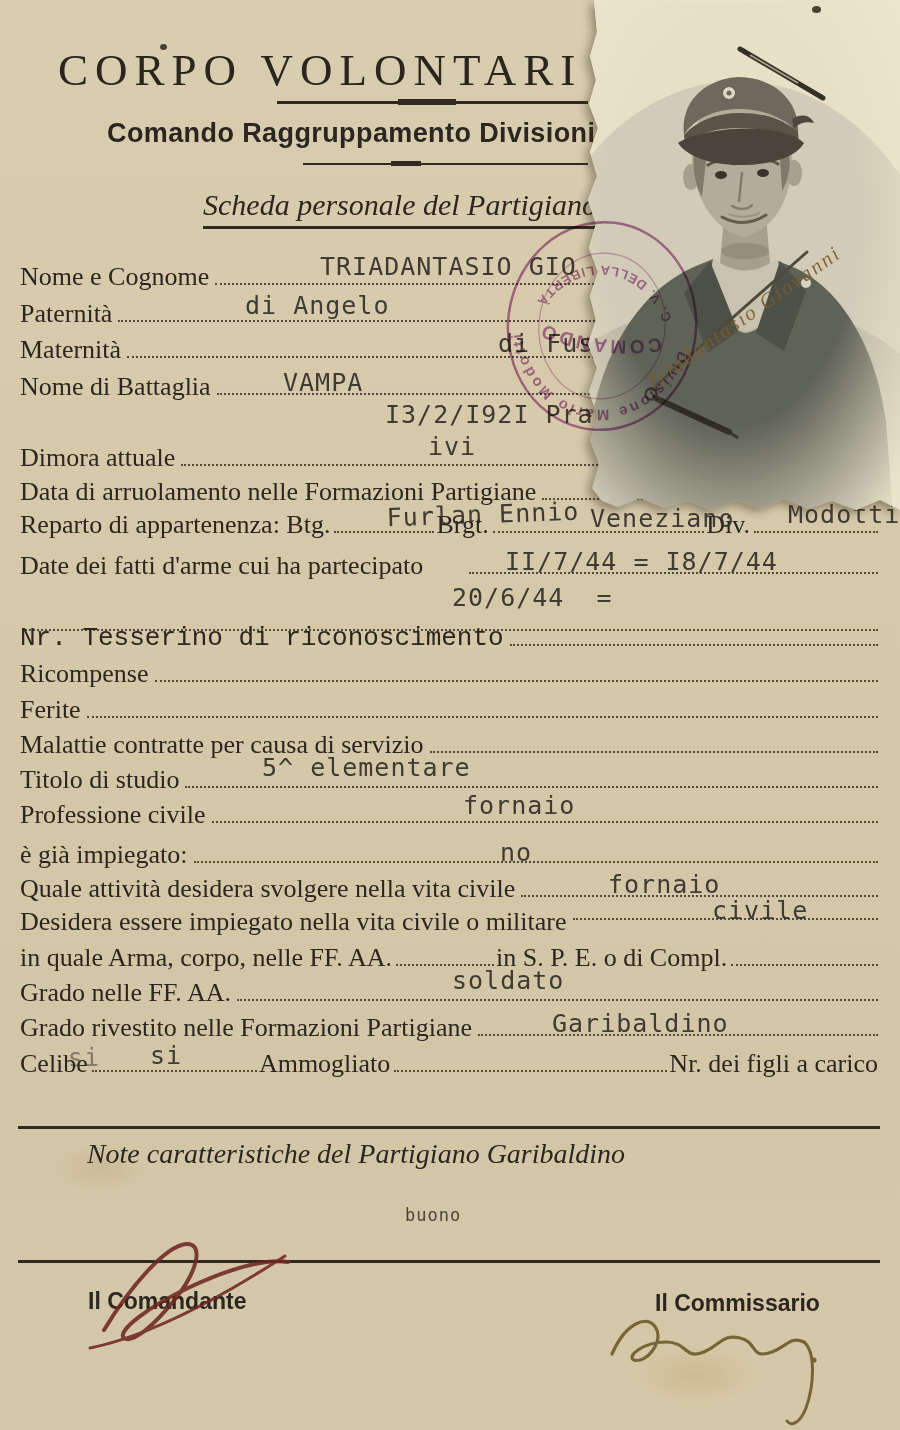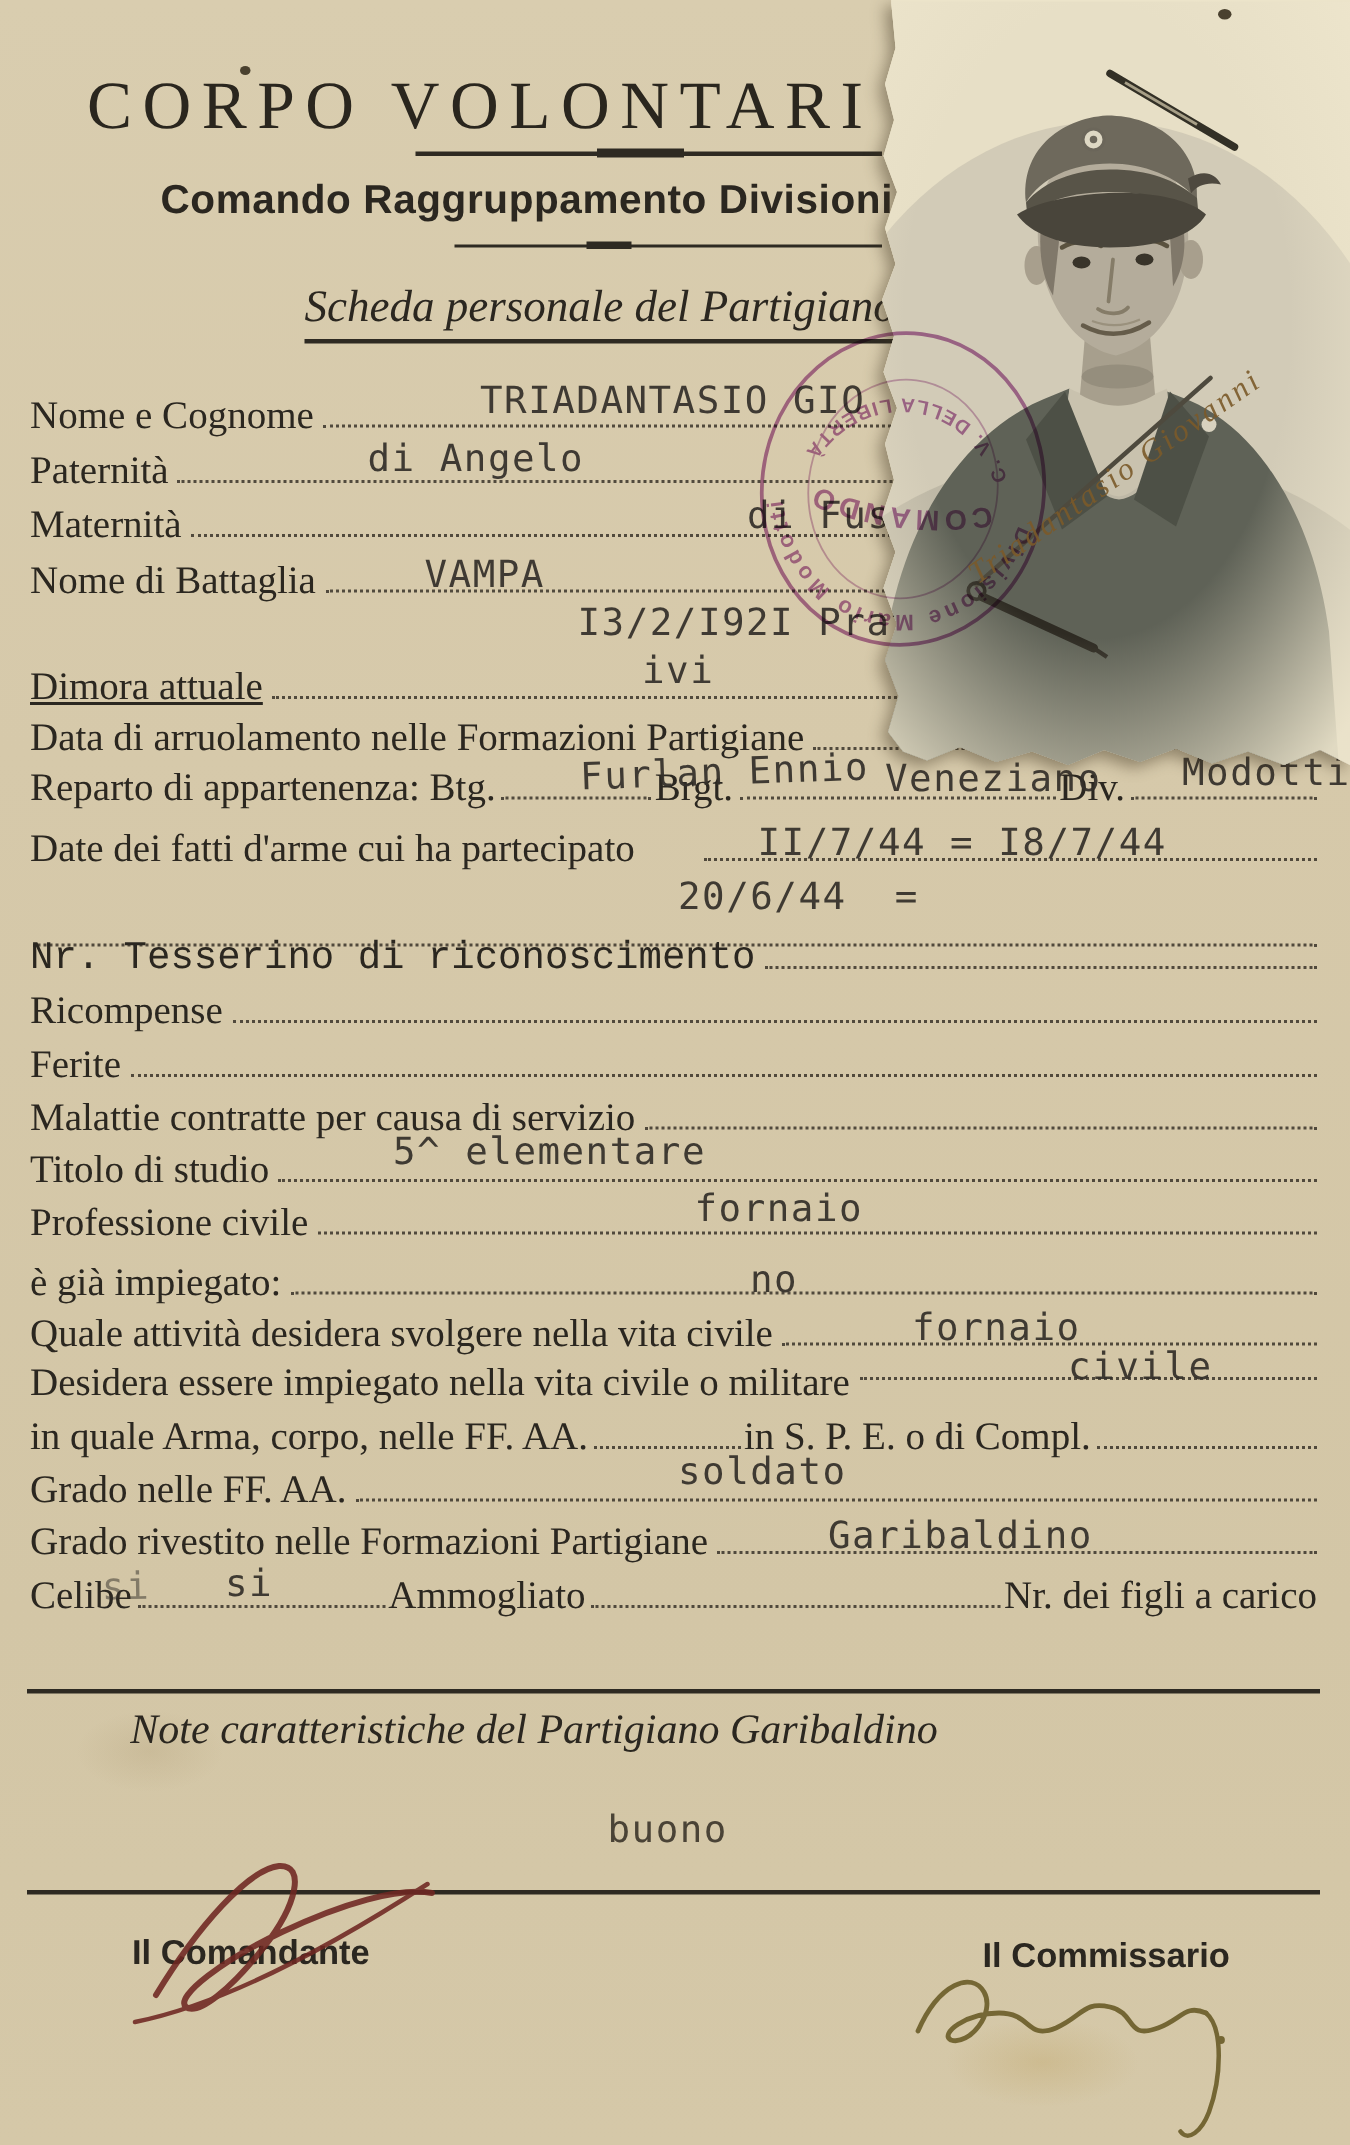--- a/index.html
+++ b/index.html
@@ -28,21 +28,21 @@
     clip-path:polygon(6px 0,312px 0,312px 510px,292px 500px,268px 510px,244px 501px,220px 509px,196px 499px,172px 508px,148px 500px,124px 510px,100px 501px,76px 508px,52px 498px,30px 507px,14px 501px,4px 488px,11px 464px,2px 440px,10px 416px,1px 392px,9px 368px,0 344px,8px 320px,2px 296px,10px 272px,1px 248px,8px 224px,0 200px,9px 176px,2px 152px,10px 128px,1px 104px,8px 80px,2px 56px,9px 32px);}
   .photo-paper svg{width:100%;height:100%;display:block;}
   
   .stamp{left:492px;top:206px;width:220px;height:240px;z-index:3;opacity:.8;mix-blend-mode:multiply;}
   
   .photo-sig{left:648px;top:372px;width:320px;z-index:3;font-style:italic;font-size:21px;
              letter-spacing:2px;color:#7b5a2a;transform:rotate(-35deg);transform-origin:0 50%;
              white-space:nowrap;opacity:.9;}
   
   .notes-title{left:0;top:1138px;width:712px;text-align:center;font-style:italic;font-size:28px;z-index:1;}
-  .notes-value{left:405px;top:1205px;font-family:"DejaVu Sans Mono",monospace;font-size:25px;
+  .notes-value{left:405px;top:1205px;font-family:"DejaVu Sans Mono",monospace;font-size:17px;
                letter-spacing:1px;color:#4a4336;z-index:1;}
   .sig-label{font-family:"Liberation Sans",sans-serif;font-weight:bold;font-size:23px;z-index:1;}
   .sig-svg{z-index:2;}
   .speck{border-radius:50%;background:#4a412f;z-index:4;}
   .stain{border-radius:50%;z-index:0;}
 </style>
 </head>
 <body>
 
 <div class="abs title">CORPO VOLONTARI DEL</div>
@@ -72,21 +72,21 @@
     <div class="row" style="top: 370px;">
       <span class="row-label">Nome di Battaglia</span>
       <span class="leader"></span>
       <span class="typed" style="left: 263px; transform: translateY(-2px);">VAMPA</span>
     </div>
     <div class="row" style="top: 406px; flex-direction: column;">
       <span class="row-label">Data e luogo di nascita</span>
       <span class="leader"></span>
       <span class="typed" style="left: 365px; transform: translateY(-6px);">I3/2/I92I Prat</span>
     </div>
-    <div class="row" style="top: 441px; text-decoration: underline;">
+    <div class="row" style="top: 441px;">
       <span class="row-label">Dimora attuale</span>
       <span class="leader"></span>
       <span class="typed" style="left: 408px; transform: translateY(-9px);">ivi</span>
     </div>
     <div class="row" style="top: 475px;">
       <span class="row-label">Data di arruolamento nelle Formazioni Partigiane</span>
       <span class="leader"></span>
     </div>
     <div class="row" style="top: 549px; gap: 40px;">
       <span class="row-label">Date dei fatti d'arme cui ha partecipato</span>

